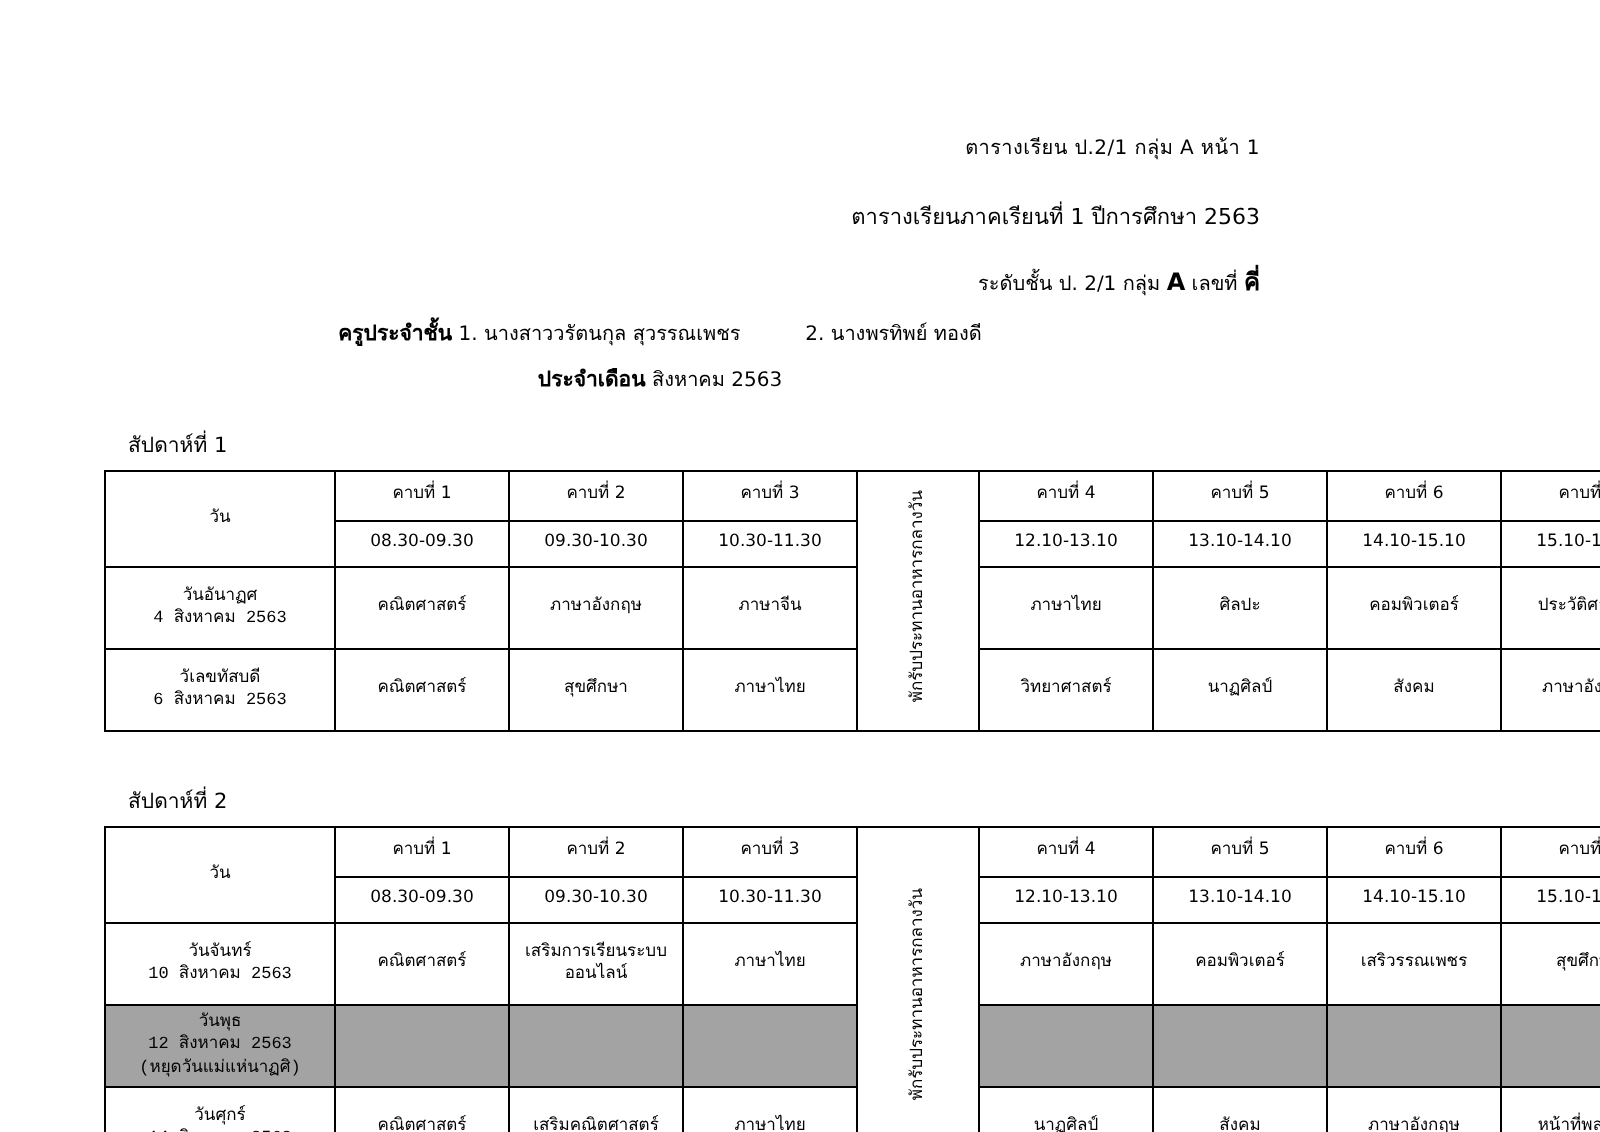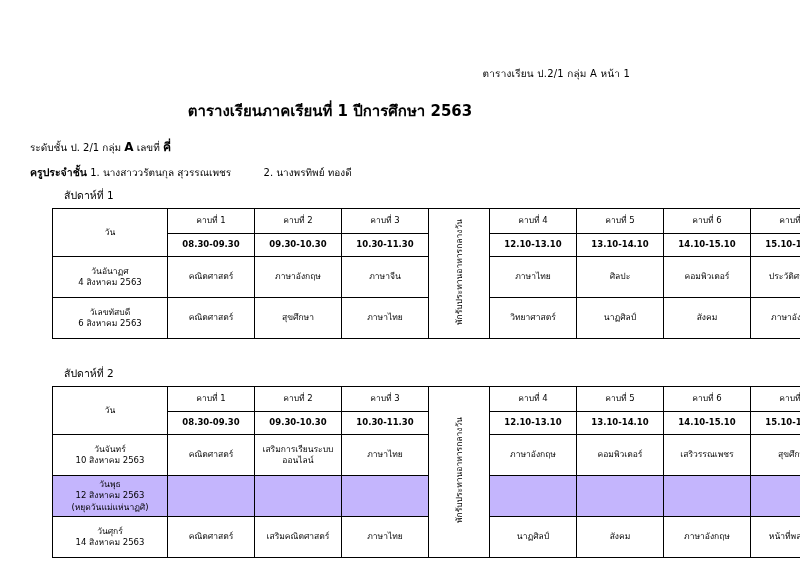--- a/index.html
+++ b/index.html
@@ -22,36 +22,36 @@
     padding: 22px 30px 0 30px;
     margin-top: 44px;
   }
   .header-right {
     text-align: right;
     font-size: 10px;
     margin-bottom: 18px;
     letter-spacing: 0.2px;
   }
   .doc-title {
-    text-align: center;
-    font-size: 15px;
-    font-weight: bold;
+    text-align: right;
+    font-size: 11px;
+    font-weight: normal;
     margin-bottom: 14px;
   }
   .subtitle-line {
-    text-align: left;
+    text-align: right;
     font-size: 10px;
     margin-bottom: 8px;
   }
   .subtitle-line .big {
     font-size: 12px;
     font-weight: bold;
   }
   .teacher-line {
-    text-align: left;
+    text-align: center;
     font-size: 10px;
     margin-bottom: 6px;
   }
   .teacher-line .lbl {
     font-weight: bold;
     font-size: 10.5px;
   }
   .teacher-line .sp {
     display: inline-block;
     width: 26px;
@@ -78,43 +78,43 @@
   }
   table.schedule td {
     border: 1px solid #000000;
     text-align: center;
     vertical-align: middle;
     font-size: 8.5px;
     padding: 2px 1px;
     line-height: 1.35;
     word-wrap: break-word;
   }
-  td.col-day { width: 112px; }
+  td.col-day { width: 112px; font-family: Liberation Mono, monospace; }
   td.col-p   { width: 84px; }
   td.col-lunch { width: 58px; }
   .head-row td { height: 20px; font-size: 9px; }
-  .time-row td { height: 18px; font-size: 8px; font-weight: bold; }
+  .time-row td { height: 18px; font-size: 8px; }
   .body-row td { height: 36px; }
   .lunch-cell {
     padding: 0;
   }
   .lunch-rot {
     writing-mode: vertical-rl;
     transform: rotate(180deg);
     font-size: 8.5px;
     white-space: nowrap;
     display: inline-block;
     line-height: 1;
   }
   .day-cell {
     font-size: 8.5px;
     line-height: 1.4;
   }
   .holiday {
-    background: #c4b5fd;
+    background: #a3a3a3;
   }
   .gap { height: 26px; }
 </style>
 </head>
 <body>
 
 <div class="page">
 
   <div class="header-right">ตารางเรียน ป.2/1 กลุ่ม A   หน้า  1</div>
 
@@ -127,20 +127,24 @@
     <span class="big">คี่</span>
   </div>
 
   <div class="teacher-line">
     <span class="lbl">ครูประจำชั้น</span>
     <span>1. นางสาววรัตนกุล  สุวรรณเพชร</span>
     <span class="sp"></span>
     <span>2. นางพรทิพย์  ทองดี</span>
   </div>
 
+  <div class="month-line">
+    <span class="lbl">ประจำเดือน</span>
+    <span>สิงหาคม  2563</span>
+  </div>
 
   <div class="week-label">สัปดาห์ที่ 1</div>
   <table class="schedule">
     <tbody>
       <tr class="head-row">
         <td class="col-day" rowspan="2">วัน</td>
         <td class="col-p">คาบที่ 1</td>
         <td class="col-p">คาบที่ 2</td>
         <td class="col-p">คาบที่ 3</td>
         <td class="col-lunch lunch-cell" rowspan="4">

